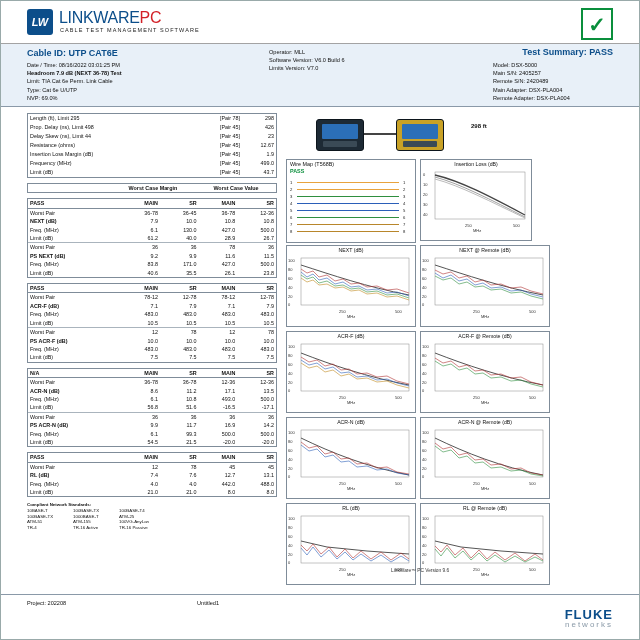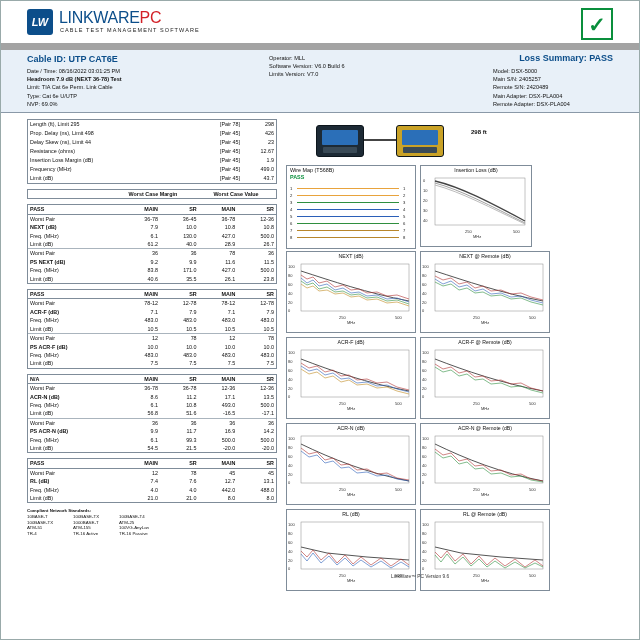--- a/index.html
+++ b/index.html
@@ -1,19 +1,19 @@
 <!DOCTYPE html>
 <html><head>
 <meta charset="utf-8">
 <style>
   html,body{margin:0;padding:0;}
   body{width:640px;height:640px;background:#ffffff;font-family:"Liberation Sans",sans-serif;font-size:6px;color:#111;}
   .page{position:relative;width:640px;height:640px;box-sizing:border-box;border:1px solid #9aa;background:#fff;overflow:hidden;}
   
-  .hdr{position:relative;height:42px;border-bottom:7px solid #a3a3a3;}
+  .hdr{position:relative;height:42px;border-bottom:1px solid #a3a3a3;}
   .logo-box{position:absolute;left:26px;top:8px;width:26px;height:26px;background:#0c4e8a;border-radius:3px;display:flex;align-items:center;justify-content:center;}
   .logo-box span{color:#fff;font-weight:bold;font-size:11px;font-style:italic;}
   .lw-title{position:absolute;left:58px;top:8px;font-size:16px;font-weight:normal;color:#0c4e8a;letter-spacing:-0.3px;}
   .lw-title .pc{color:#d21f26;}
   .lw-sub{position:absolute;left:59px;top:26px;font-size:5.5px;letter-spacing:1.1px;color:#222;}
   .passbox{position:absolute;right:26px;top:7px;width:28px;height:28px;border:2px solid #0a8f3c;display:flex;align-items:center;justify-content:center;}
   .passbox .chk{color:#0a8f3c;font-size:21px;line-height:21px;font-weight:bold;}
   
   .band{position:relative;height:62px;background:#e8f0f8;border-bottom:1px solid #8a99a8;padding-left:40px;}
   .cableid{position:absolute;left:26px;top:4px;font-size:9px;font-weight:bold;color:#0c4e8a;}
@@ -90,21 +90,21 @@
       <div style="font-weight:bold">Headroom 7.9 dB (NEXT 36-78) Test</div>
       <div>Limit: TIA Cat 6e Perm. Link Cable</div>
       <div>Type: Cat 6e U/UTP</div>
       <div>NVP: 69.0%</div>
     </div>
     <div class="infoM">
       <div>Operator: MLL</div>
       <div>Software Version: V6.0 Build 6</div>
       <div>Limits Version: V7.0</div>
     </div>
-    <div class="summary">Loss Summary: PASS</div>
+    <div class="summary">Test Summary: PASS</div>
     <div class="infoR">
       <div>Model: DSX-5000</div>
       <div>Main S/N: 2405257</div>
       <div>Remote S/N: 2420489</div>
       <div>Main Adapter: DSX-PLA004</div>
       <div>Remote Adapter: DSX-PLA004</div>
     </div>
   </div>
 
   <div class="body">
@@ -692,14 +692,22 @@
           <path d="M14 38 L20 45 L26 37 L34 47 L42 40 L50 49 L58 42 L66 50 L74 44 L84 51 L94 45 L104 51 L114 46 L122 50" fill="none" stroke="#2f8f3f" stroke-width="0.6"></path>
           <text x="60" y="65" font-size="4" fill="#333">MHz</text>
         </svg>
       </div>
 
     </div>
 
     <div class="ver">LinkWare™ PC Version 9.6</div>
   </div>
 
+  <div class="footer">
+    <div class="proj">Project: 202208</div>
+    <div class="unt">Untitled1</div>
+    <div class="fluke">
+      <div class="f1">FLUKE</div>
+      <div class="f2">networks</div>
+    </div>
+  </div>
 
 </div>
 
 </body></html>

